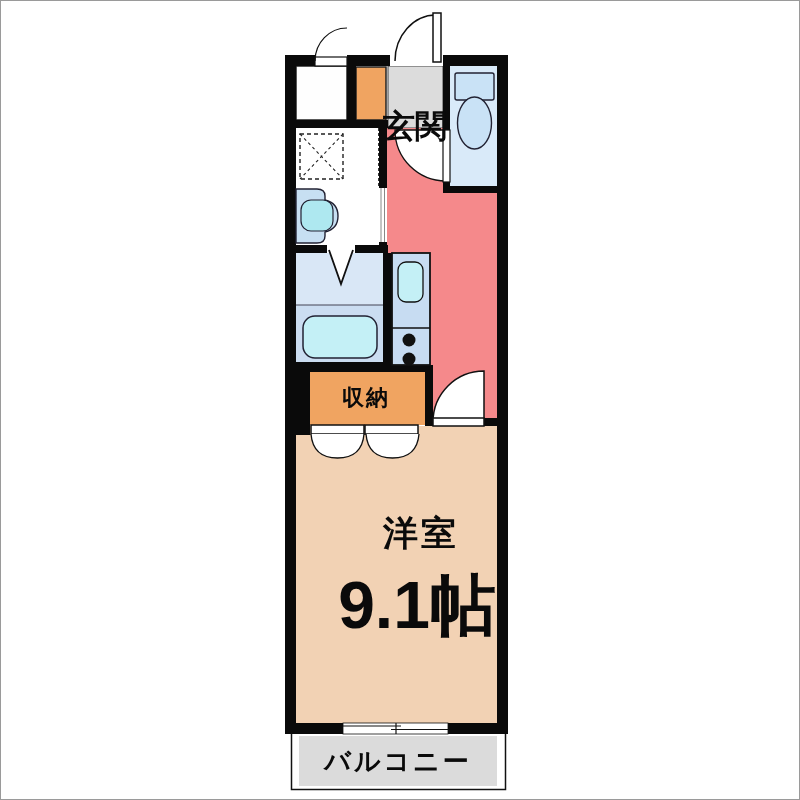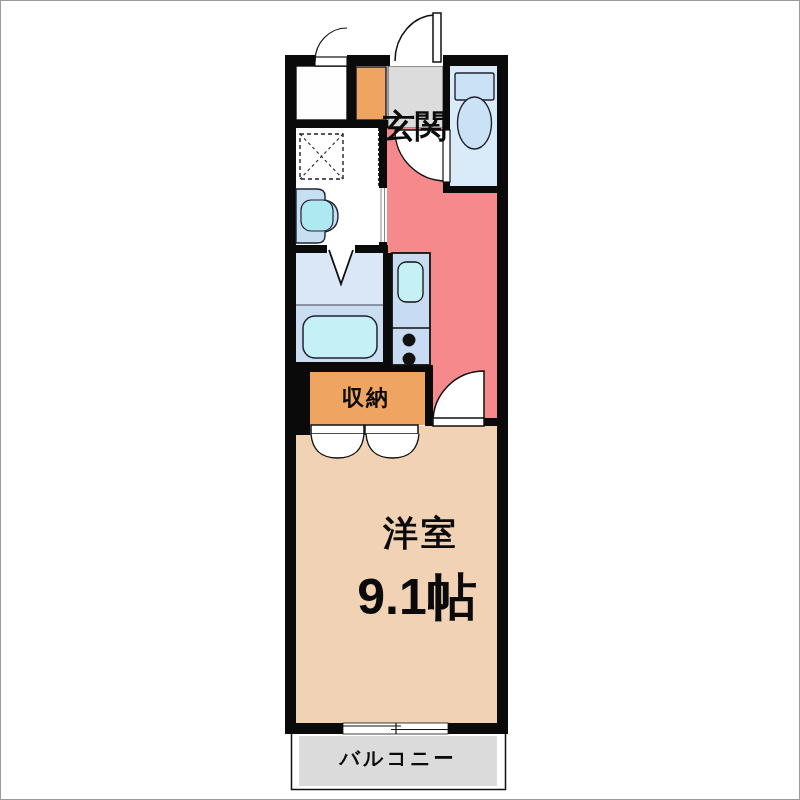--- a/index.html
+++ b/index.html
@@ -10,22 +10,22 @@
   }
   .frame{position:absolute;left:0;top:0;width:798px;height:798px;border:1px solid #9a9a9a;}
   .plan-svg{position:absolute;left:0;top:0;}
   .lbl{
     position:absolute;color:#0a0a0a;font-weight:bold;text-align:center;
     line-height:1;white-space:nowrap;
   }
   .lbl-genkan{left:375px;top:86px;width:80px;font-size:32px;margin-top:24px;}
   .lbl-closet{left:306px;top:387px;width:120px;font-size:22px;letter-spacing:2px;}
   .lbl-room{left:321px;top:515px;width:200px;font-size:35px;letter-spacing:3px;}
-  .lbl-size{left:317px;top:572px;width:200px;font-size:50px;}
-  .lbl-balcony{left:298px;top:748px;width:200px;font-size:20px;letter-spacing:3px;}
+  .lbl-size{left:317px;top:572px;width:200px;font-size:66px;}
+  .lbl-balcony{left:298px;top:748px;width:200px;font-size:26px;letter-spacing:3px;}
 </style>
 </head>
 <body>
 
 <div class="frame"></div>
 
 <svg class="plan-svg" width="800" height="800" viewBox="0 0 800 800">
 
   <g>
     <rect x="296" y="66" width="51" height="54" fill="#fefefe" stroke="#222" stroke-width="1.5"></rect>

